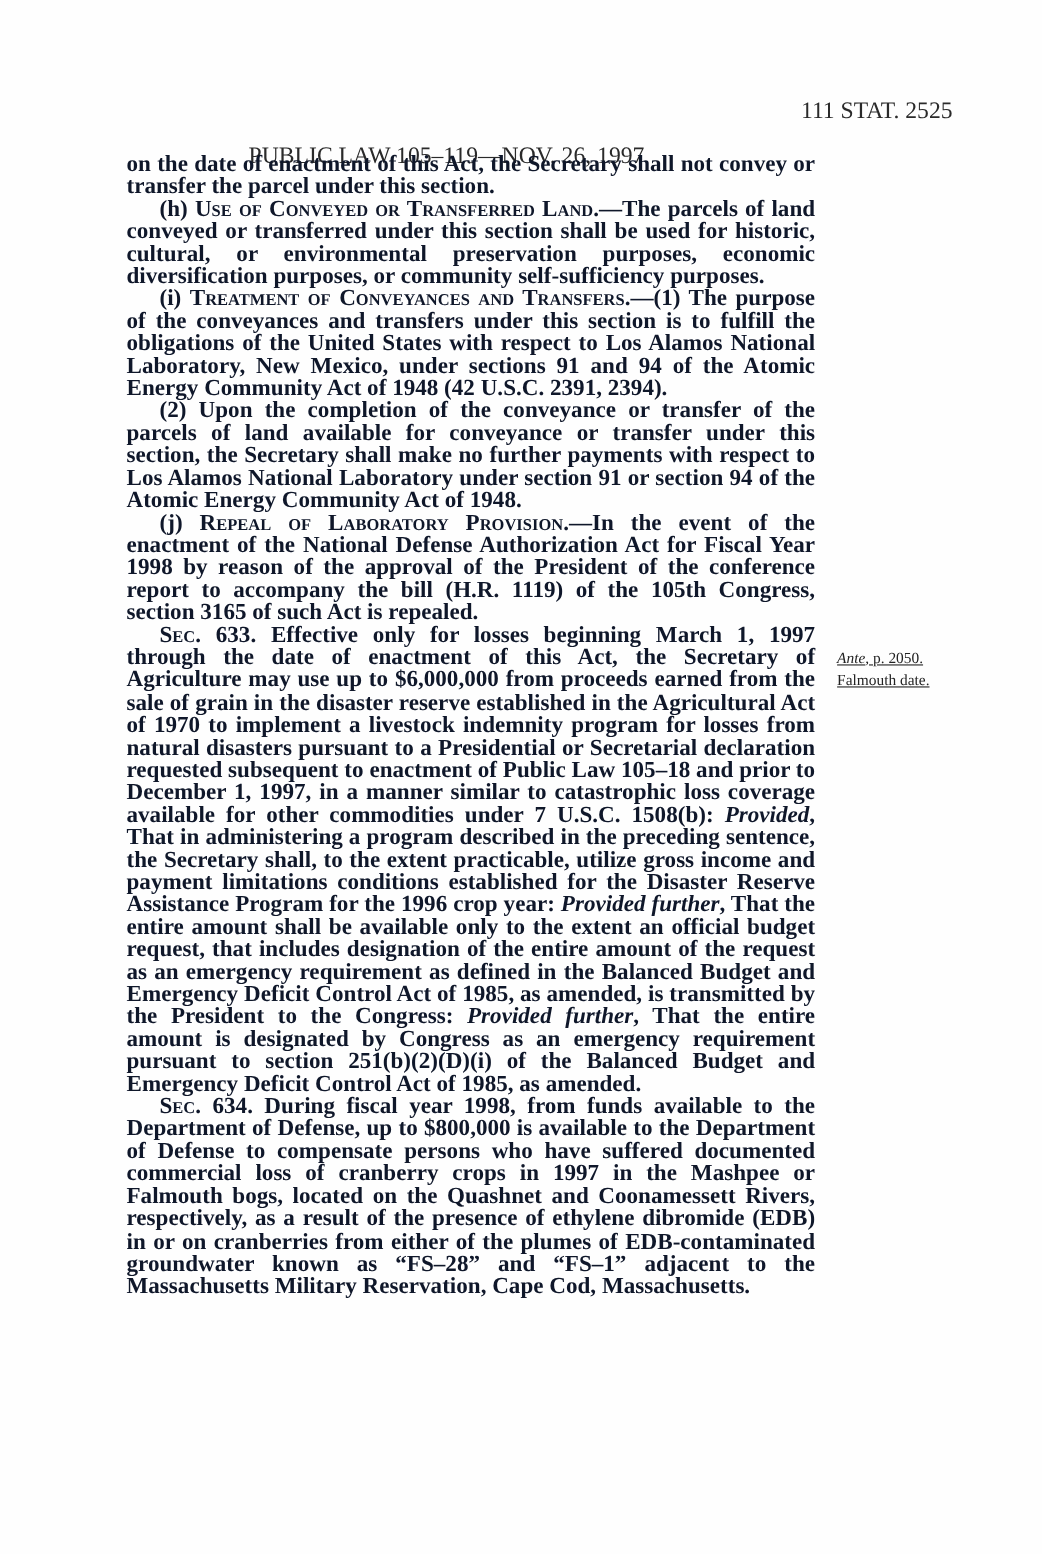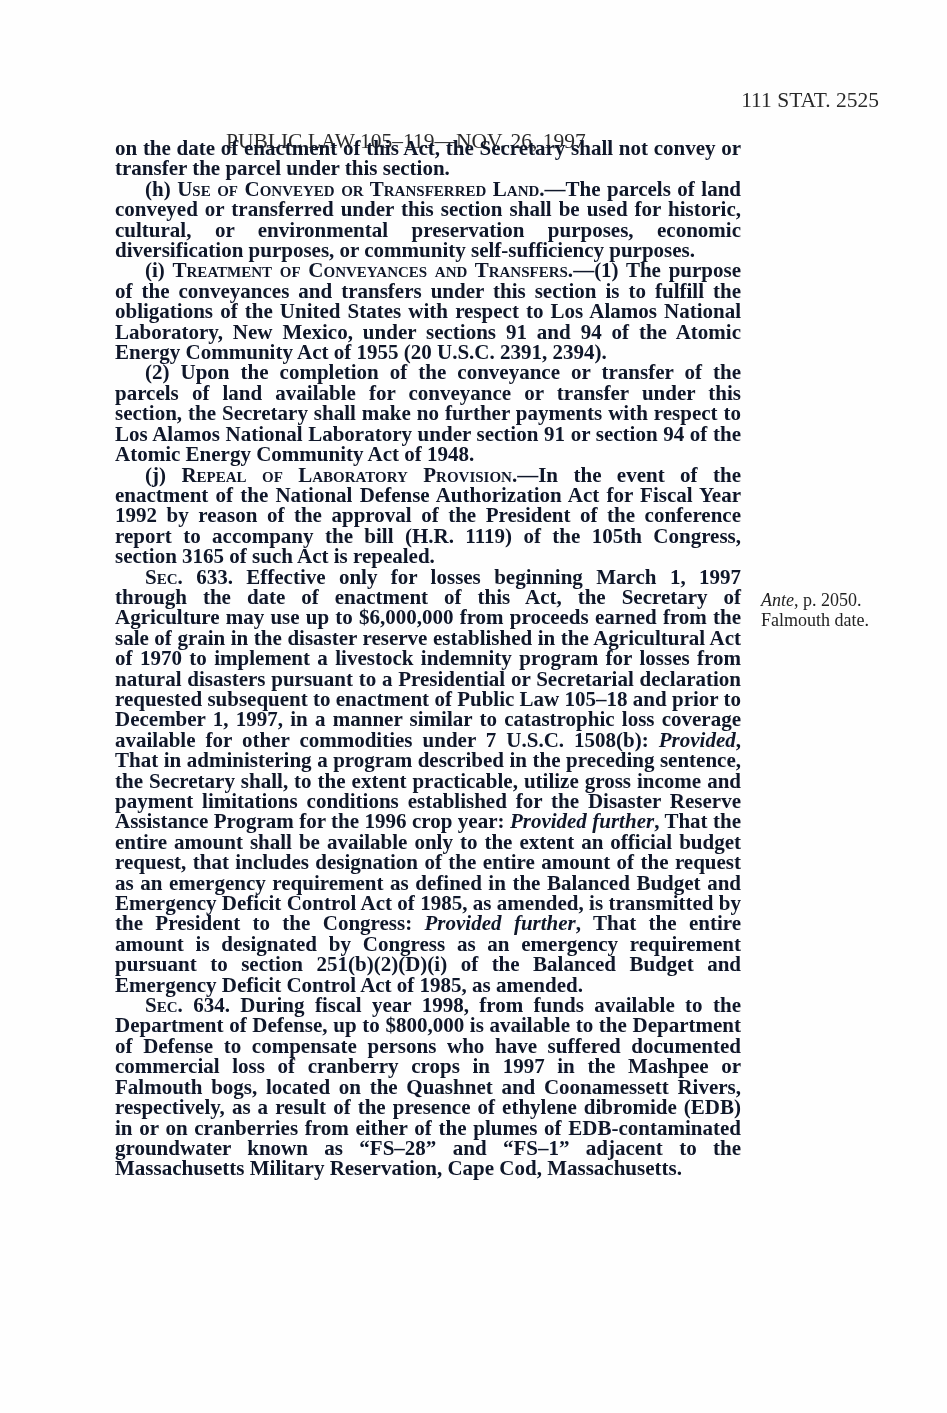--- a/index.html
+++ b/index.html
@@ -8,52 +8,52 @@
     position: absolute; left: 0; top: 0; width: 947px; height: 1413px;
     background: #fefefe;
     font-family: "Liberation Serif", "DejaVu Serif", serif;
     color: #1f1f1f;
   }
   .running-head {
     position: absolute; top: 88px; left: 226px; width: 655px; height: 30px;
     font-size: 21.5px; letter-spacing: 0px; color: #2a2a2a;
   }
   .running-head .left { position: absolute; left: 0; top: 0; margin-top: 41px; }
-  .running-head .right { position: absolute; right: 2px; top: 0; }
+  .running-head .right { position: absolute; right: 15px; top: 0; }
   .body-text {
     position: absolute; top: 138px; left: 115px; width: 626px;
     font-size: 21px; line-height: 20.4px; text-align: justify;
     color: #0f172a;
     font-weight: bold;
   }
   .body-text p { margin: 0; }
   .body-text p.indent { text-indent: 30px; }
   .sc { font-variant: small-caps; }
   .margin-notes {
     position: absolute; left: 761px; width: 110px;
-    font-size: 18px; line-height: 20.4px; color: #222;
+    font-size: 14px; line-height: 20.4px; color: #222; text-decoration: underline;
   }
   .margin-note { display: block; white-space: nowrap; }
   i { font-style: italic; }
 </style>
 </head>
 <body>
 
 <div class="page">
   <div class="running-head">
     <span class="left">PUBLIC LAW 105–119—NOV. 26, 1997</span>
     <span class="right">111 STAT. 2525</span>
   </div>
 
   <div class="body-text" id="body-text">
       <p><span>on the date of enactment of this Act, the Secretary shall not convey or transfer the parcel under this section.</span></p>
       <p class="indent"><span>(h) </span><span class="sc">Use of Conveyed or Transferred Land.</span><span>—The parcels of land conveyed or transferred under this section shall be used for historic, cultural, or environmental preservation purposes, economic diversification purposes, or community self-sufficiency purposes.</span></p>
-      <p class="indent"><span>(i) </span><span class="sc">Treatment of Conveyances and Transfers.</span><span>—(1) The purpose of the conveyances and transfers under this section is to fulfill the obligations of the United States with respect to Los Alamos National Laboratory, New Mexico, under sections 91 and 94 of the Atomic Energy Community Act of 1955 (20 U.S.C. 2391, 2394).</span></p>
+      <p class="indent"><span>(i) </span><span class="sc">Treatment of Conveyances and Transfers.</span><span>—(1) The purpose of the conveyances and transfers under this section is to fulfill the obligations of the United States with respect to Los Alamos National Laboratory, New Mexico, under sections 91 and 94 of the Atomic Energy Community Act of 1948 (42 U.S.C. 2391, 2394).</span></p>
       <p class="indent"><span>(2) Upon the completion of the conveyance or transfer of the parcels of land available for conveyance or transfer under this section, the Secretary shall make no further payments with respect to Los Alamos National Laboratory under section 91 or section 94 of the Atomic Energy Community Act of 1948.</span></p>
-      <p class="indent"><span>(j) </span><span class="sc">Repeal of Laboratory Provision.</span><span>—In the event of the enactment of the National Defense Authorization Act for Fiscal Year 1992 by reason of the approval of the President of the conference report to accompany the bill (H.R. 1119) of the 105th Congress, section 3165 of such Act is repealed.</span></p>
+      <p class="indent"><span>(j) </span><span class="sc">Repeal of Laboratory Provision.</span><span>—In the event of the enactment of the National Defense Authorization Act for Fiscal Year 1998 by reason of the approval of the President of the conference report to accompany the bill (H.R. 1119) of the 105th Congress, section 3165 of such Act is repealed.</span></p>
       <p class="indent"><span class="sc">Sec</span><span>. 633. Effective only for losses beginning March 1, 1997 through the date of enactment of this Act, the Secretary of Agriculture may use up to $6,000,000 from proceeds earned from the sale of grain in the disaster reserve established in the Agricultural Act of 1970 to implement a livestock indemnity program for losses from natural disasters pursuant to a Presidential or Secretarial declaration requested subsequent to enactment of Public Law 105–18 and prior to December 1, 1997, in a manner similar to catastrophic loss coverage available for other commodities under 7 U.S.C. 1508(b): </span><i>Provided</i><span>, That in administering a program described in the preceding sentence, the Secretary shall, to the extent practicable, utilize gross income and payment limitations conditions established for the Disaster Reserve Assistance Program for the 1996 crop year: </span><i>Provided further</i><span>, That the entire amount shall be available only to the extent an official budget request, that includes designation of the entire amount of the request as an emergency requirement as defined in the Balanced Budget and Emergency Deficit Control Act of 1985, as amended, is transmitted by the President to the Congress: </span><i>Provided further</i><span>, That the entire amount is designated by Congress as an emergency requirement pursuant to section 251(b)(2)(D)(i) of the Balanced Budget and Emergency Deficit Control Act of 1985, as amended.</span></p>
       <p class="indent"><span class="sc">Sec</span><span>. 634. During fiscal year 1998, from funds available to the Department of Defense, up to $800,000 is available to the Department of Defense to compensate persons who have suffered documented commercial loss of cranberry crops in 1997 in the Mashpee or Falmouth bogs, located on the Quashnet and Coonamessett Rivers, respectively, as a result of the presence of ethylene dibromide (EDB) in or on cranberries from either of the plumes of EDB-contaminated groundwater known as “FS–28” and “FS–1” adjacent to the Massachusetts Military Reservation, Cape Cod, Massachusetts.</span></p>
     </div>
 
   <div class="margin-notes" id="margin-notes" style="top:590px;">
     <span class="margin-note"><i>Ante</i><span>, p. 2050.</span></span>
     <span class="margin-note">Falmouth date.</span>
   </div>
 </div>
 

